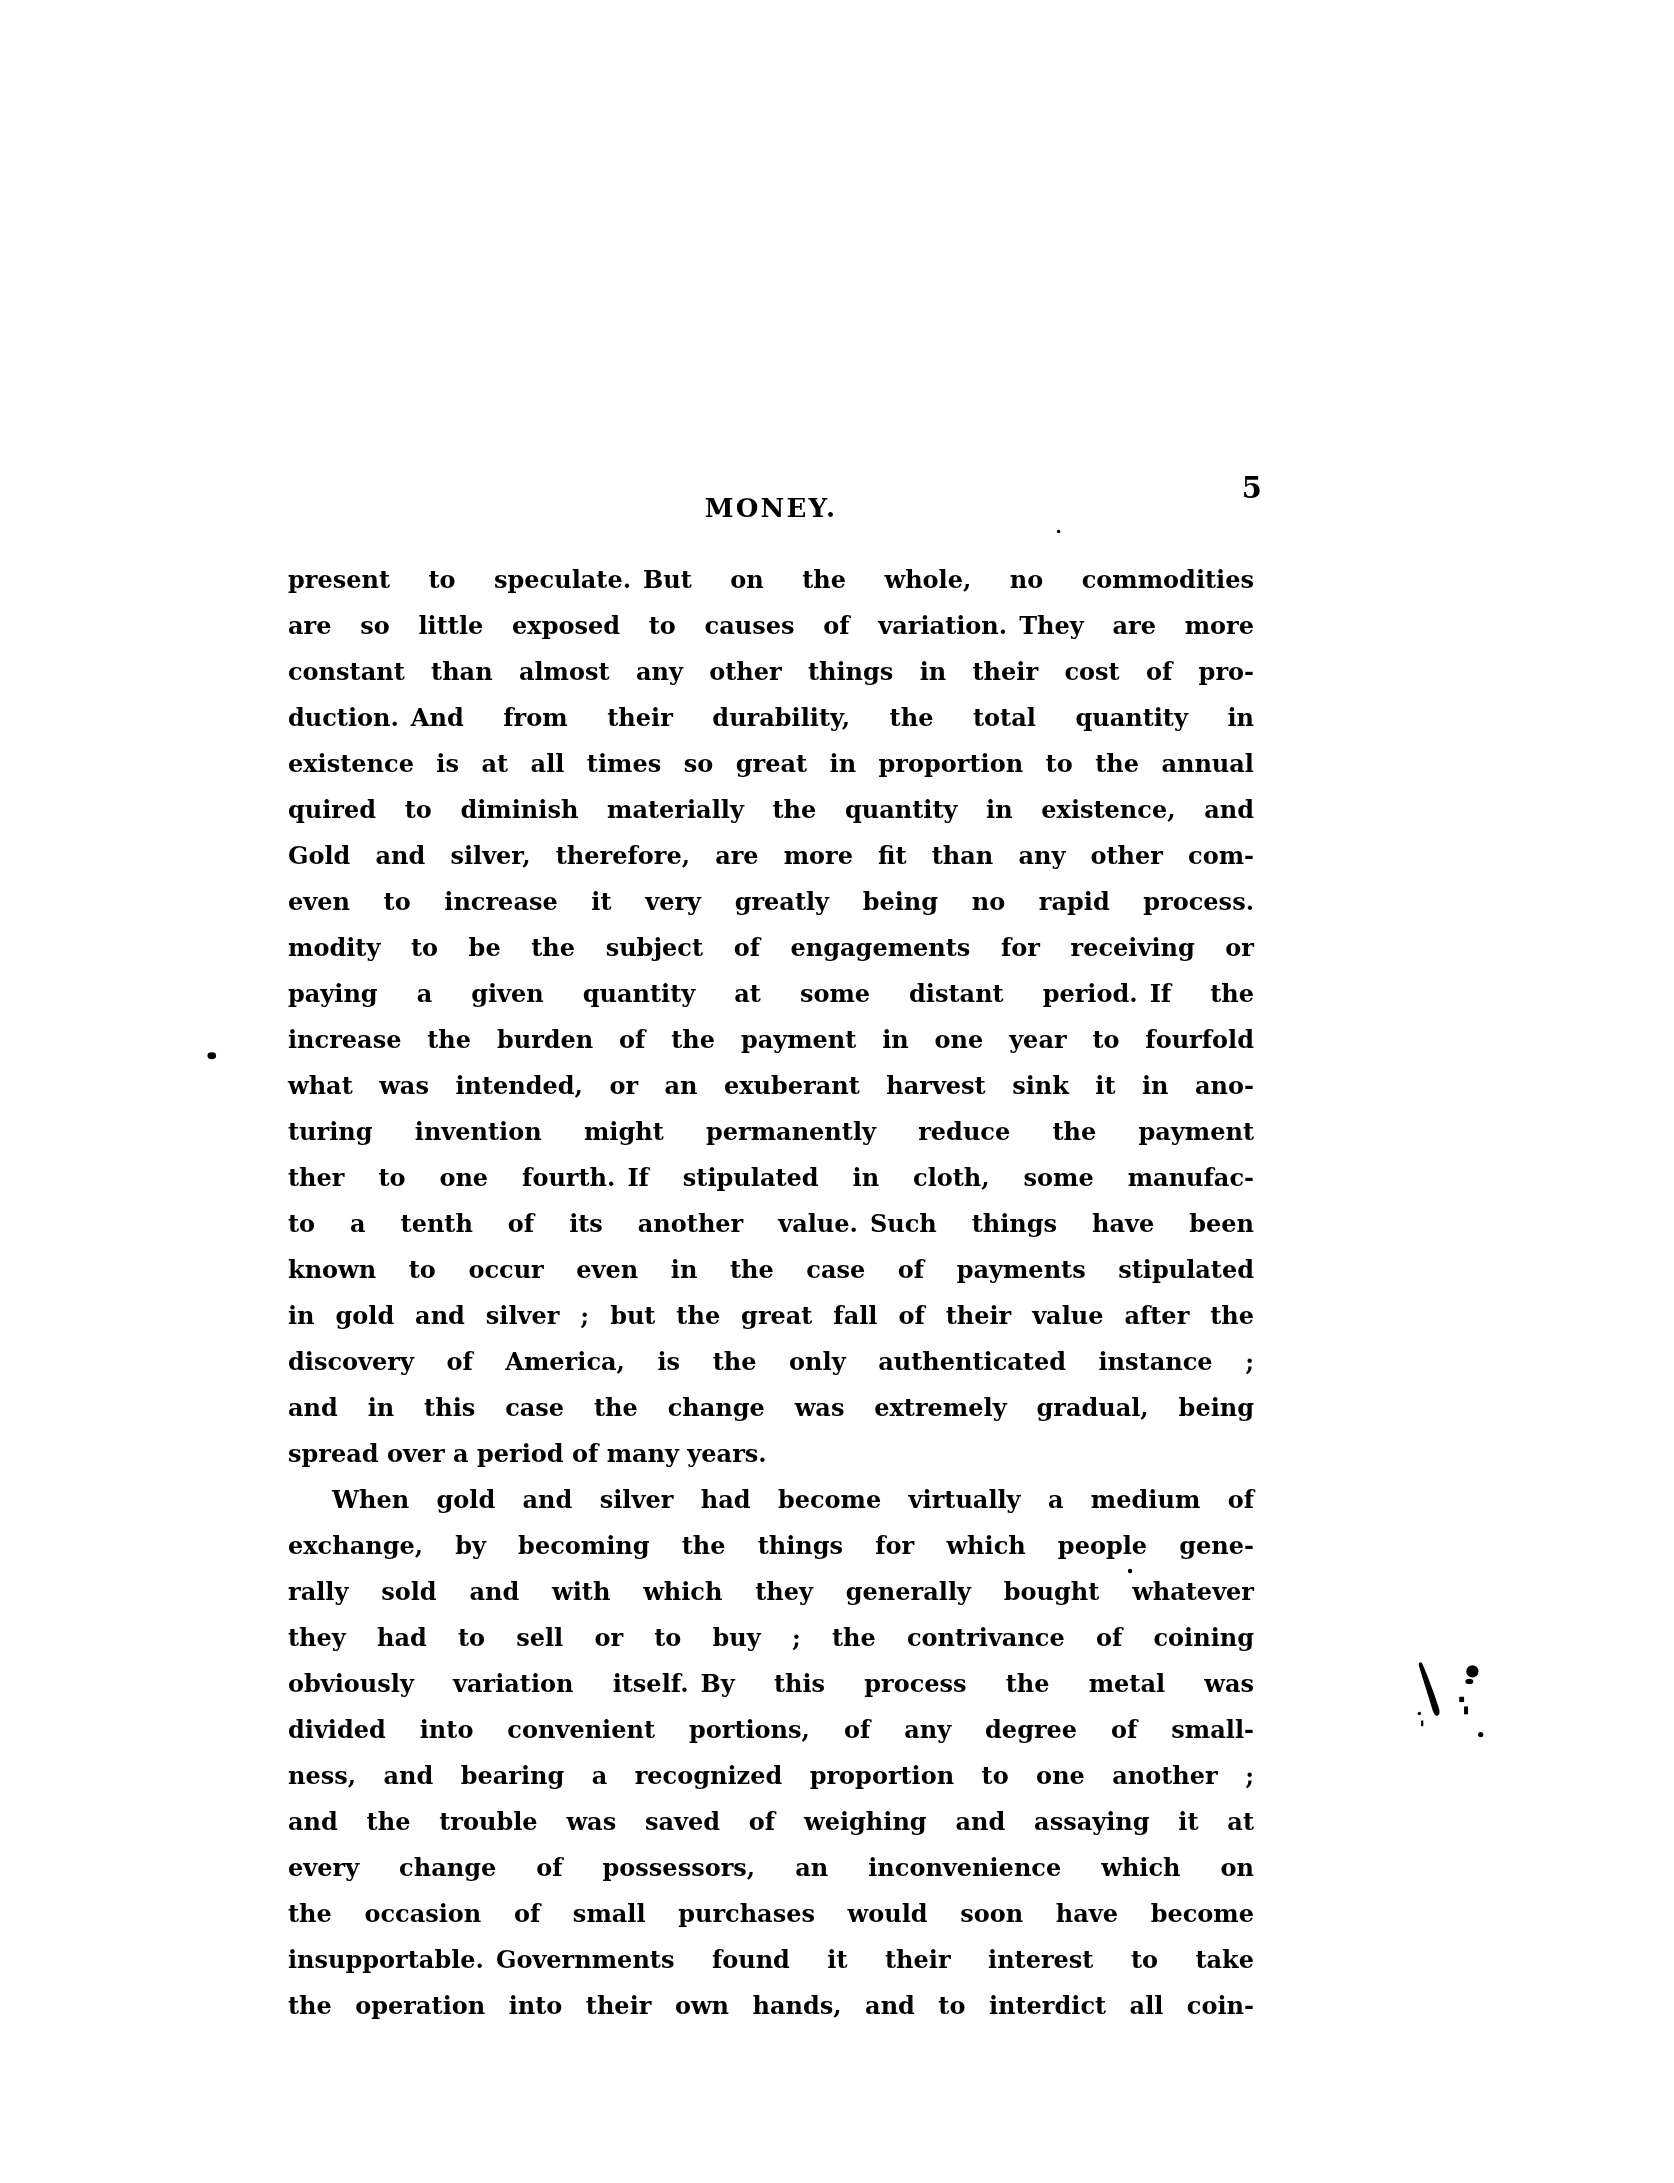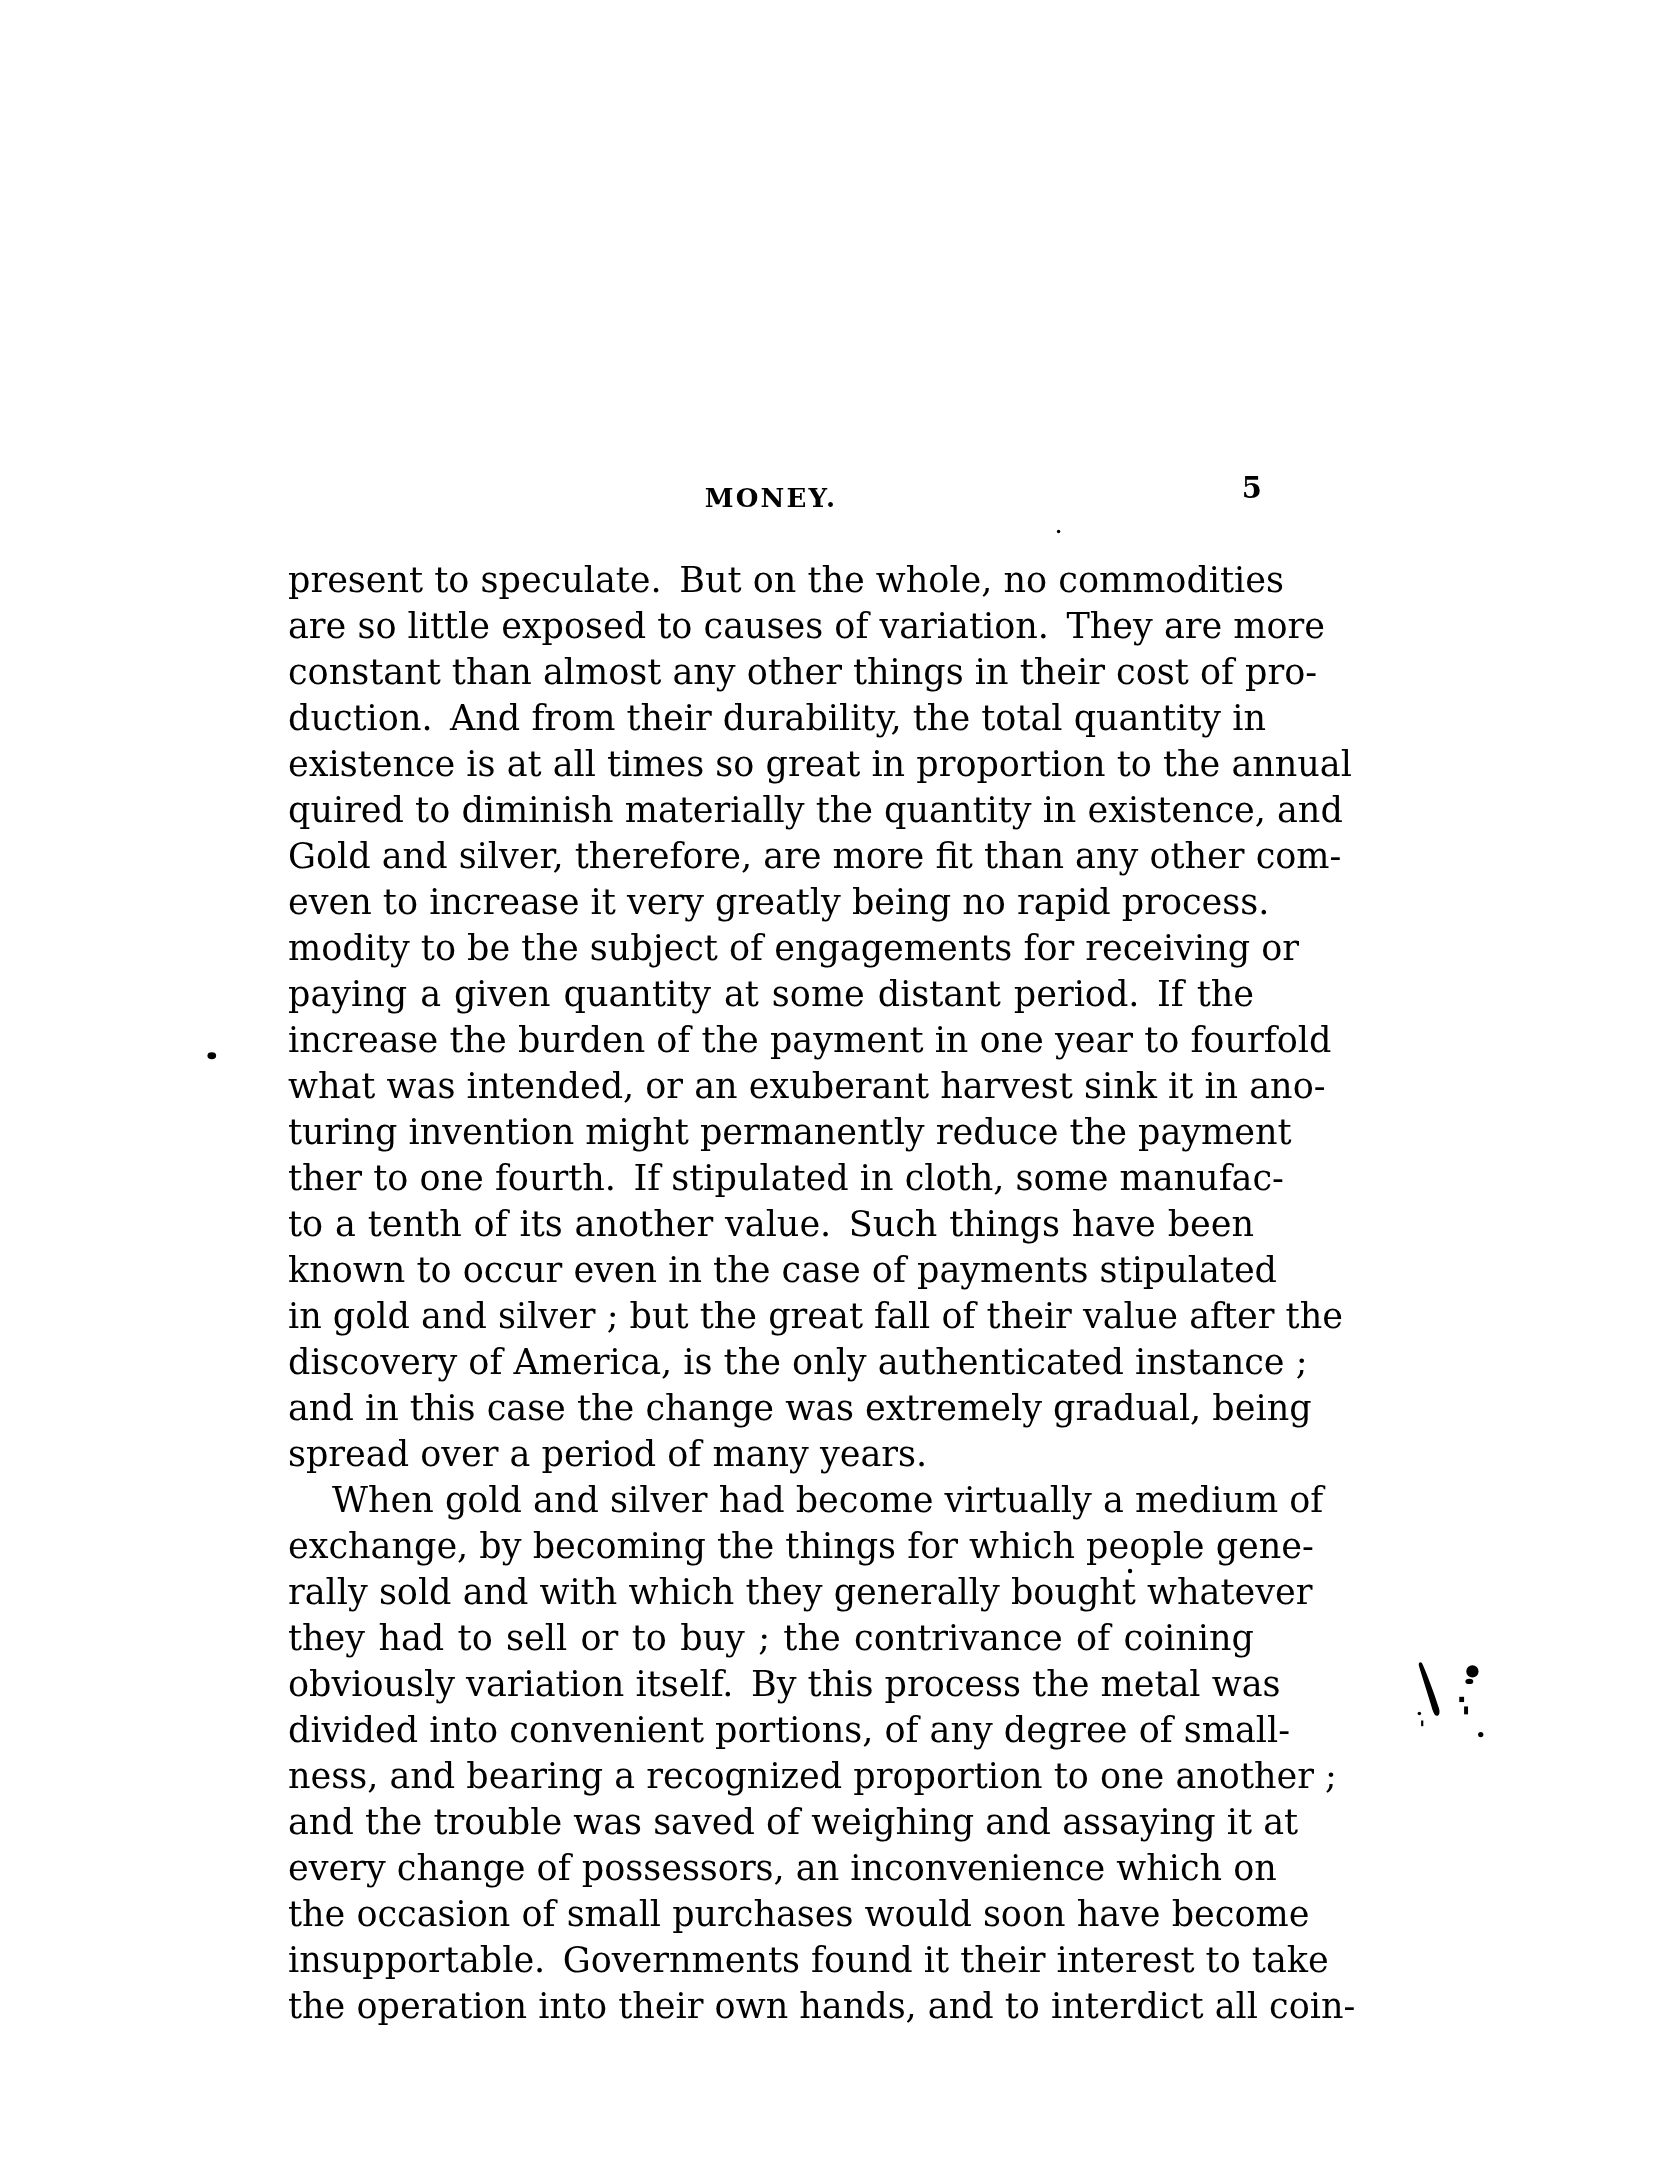--- a/index.html
+++ b/index.html
@@ -8,21 +8,21 @@
     width: 1674px;
     height: 2777px;
     background: #ffffff;
     color: #000000;
     font-family: "DejaVu Serif", "Liberation Serif", serif;
     overflow: hidden;
   }
   .running-head {
     position: absolute;
     left: 288px;
-    top: 483px;
+    top: 493px;
     width: 966px;
     text-align: center;
     font-size: 26px;
     font-weight: bold;
     letter-spacing: 2.2px;
   }
   .page-number {
     position: absolute;
     left: 1223px;
     top: 471px;
@@ -33,22 +33,22 @@
   }
   .text-column {
     position: absolute;
     left: 288px;
     top: 557px;
     width: 966px;
   }
   .line {
     height: 46px;
     line-height: 46px;
-    font-size: 35px;
-    font-weight: normal;
+    font-size: 24px;
+    font-weight: bold;
     text-align: justify;
     text-align-last: justify;
     text-justify: inter-word;
     white-space: nowrap;
   }
   .line.para-end { text-align-last: left; }
   .line.indent { padding-left: 44px; }
   .mark { position: absolute; }
 </style>
 </head>

